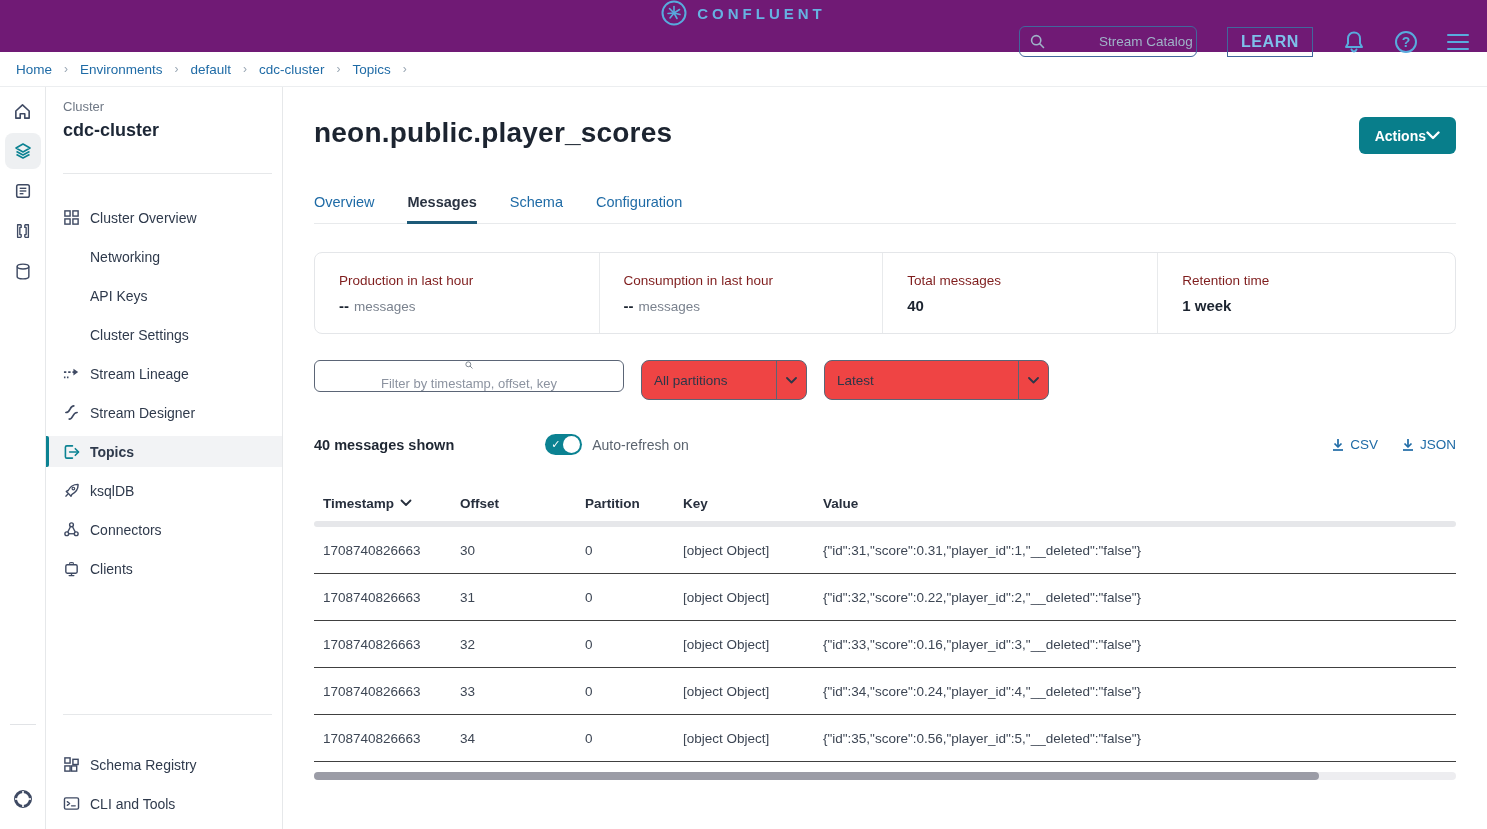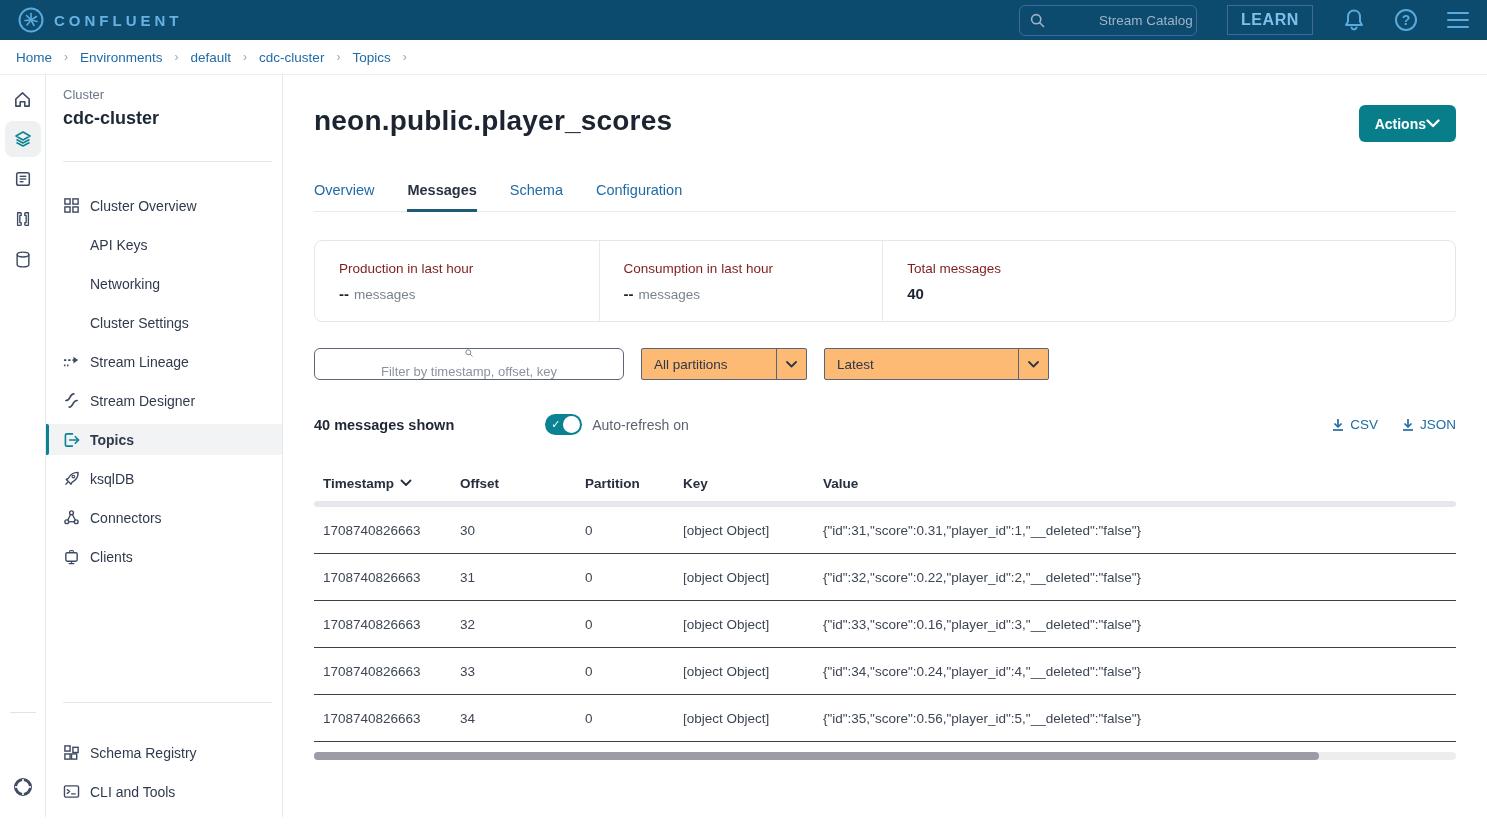--- a/index.html
+++ b/index.html
@@ -1,19 +1,19 @@
 <!DOCTYPE html>
 <html><head>
 <meta charset="utf-8">
 <style>
   * { margin:0; padding:0; box-sizing:border-box; }
   html,body { width:1487px; height:829px; background:#fff; font-family:"Liberation Sans", sans-serif; color:#2d3748; overflow:hidden; }
 
   
-  .navbar { height:40px; background:#0c4a6e; display:flex; align-items:center; padding:0 18px; }
+  .navbar { height:52px; background:#701a75; display:flex; align-items:center; padding:0 18px;flex-direction:column; }
   .brand { display:flex; align-items:center; gap:10px; }
   .brand-name { color:#66b2e2; font-size:15px; font-weight:bold; letter-spacing:4px; }
   .nav-right { margin-left:auto; display:flex; align-items:center; gap:30px; }
   .nav-search { display:flex; align-items:center; gap:8px; width:178px; height:31px; border:1px solid #41679c; border-radius:6px; padding:0 10px; }
   .nav-search input { background:transparent; border:none; outline:none; color:#c7d6e6; font-size:13.5px; width:120px; font-family:"Liberation Sans",sans-serif;margin-left:46px; }
   .nav-search input::placeholder { color:#9fb3c8; }
   .learn-btn { height:30px; padding:0 13px; border:1px solid #41679c; border-radius:0; background:transparent; color:#7ec0ea; font-size:16px; font-weight:bold; letter-spacing:.6px; cursor:pointer; }
   .icon-btn { background:none; border:none; cursor:pointer; display:flex; align-items:center; }
   .help-circle { width:22px; height:22px; border:2px solid #58abdd; border-radius:50%; color:#58abdd; font-size:14px; font-weight:bold; display:flex; align-items:center; justify-content:center; }
   .hamburger { display:flex; flex-direction:column; gap:5px; }
@@ -61,21 +61,21 @@
   .stat + .stat { border-left:1px solid #e8eaec; }
   .stat-label { font-size:13.5px; color:#7f1d1d; }
   .stat-value-row { margin-top:9px; font-size:15px; }
   .stat-value { font-weight:bold; color:#1c2430; }
   .stat-suffix { color:#7a828e; margin-left:5px; font-weight:normal; font-size:13.5px; }
 
   .filters { margin-top:26px; display:flex; gap:17px; }
   .filter-search { width:310px; height:32px; border:1px solid #5b6576; border-radius:6px; display:flex; align-items:center; padding:0 9px; gap:7px; color:#6b7480;flex-direction:column; }
   .filter-search input { border:none; outline:none; flex:1; font-size:13px; color:#2d3748; font-family:"Liberation Sans",sans-serif; }
   .filter-search input::placeholder { color:#8c93a0; }
-  .select { height:32px; border:1px solid #5b6576; border-radius:2px; display:flex; align-items:stretch; cursor:pointer; background:#fdba74; }
+  .select { height:40px; border:1px solid #5b6576; border-radius:8px; display:flex; align-items:stretch; cursor:pointer; background:#ef4444; }
   .select .sel-value { display:flex; align-items:center; padding:0 12px; font-size:13.5px; color:#2d3748; flex:1; }
   .select .sel-caret { width:30px; border-left:1px solid #5b6576; display:flex; align-items:center; justify-content:center; color:#2d3748; }
   .sel-partitions { width:166px; } .sel-order { width:225px; } .sel-limit { width:165px; }
 
   .msg-bar { margin-top:34px; display:flex; align-items:center; }
   .msg-count { font-size:14.5px; font-weight:bold; color:#1f2733; }
   .toggle { margin-left:91px; width:37px; height:21px; background:#0b8292; border-radius:11px; position:relative; display:flex; align-items:center; cursor:pointer; }
   .toggle .check { color:#fff; font-size:11px; margin-left:6px; }
   .toggle .knob { position:absolute; right:2px; width:17px; height:17px; background:#fff; border-radius:50%; }
   .toggle-label { margin-left:10px; font-size:14px; color:#5b московs646f; color:#5b646f; }
@@ -218,24 +218,24 @@
           <svg width="17" height="17" viewBox="0 0 18 18">
               <rect x="2" y="2" width="5.5" height="5.5" fill="none" stroke="currentColor" stroke-width="1.5"></rect>
               <rect x="10.5" y="2" width="5.5" height="5.5" fill="none" stroke="currentColor" stroke-width="1.5"></rect>
               <rect x="2" y="10.5" width="5.5" height="5.5" fill="none" stroke="currentColor" stroke-width="1.5"></rect>
               <rect x="10.5" y="10.5" width="5.5" height="5.5" fill="none" stroke="currentColor" stroke-width="1.5"></rect>
             </svg>
         </span>
         <span class="mi-label">Cluster Overview</span>
       </div>
       <div class="menu-item indent">
+        <span class="mi-label">Networking</span>
+      </div>
+      <div class="menu-item indent">
         <span class="mi-label">API Keys</span>
-      </div>
-      <div class="menu-item indent">
-        <span class="mi-label">Networking</span>
       </div>
       <div class="menu-item indent">
         <span class="mi-label">Cluster Settings</span>
       </div>
       <div class="menu-item">
         <span class="mi-icon">
           <svg width="18" height="14" viewBox="0 0 19 14">
               <line x1="1" y1="5" x2="12" y2="5" stroke="currentColor" stroke-width="1.8" stroke-dasharray="2.5 2"></line>
               <path d="M11 1.5 16 5l-5 3.5z" fill="currentColor"></path>
               <line x1="1" y1="10.5" x2="7" y2="10.5" stroke="currentColor" stroke-width="1.8" stroke-dasharray="1.6 1.6"></line>
@@ -348,20 +348,24 @@
         <div class="stat-label">Production in last hour</div>
         <div class="stat-value-row"><span class="stat-value">--</span><span class="stat-suffix">messages</span></div>
       </div>
       <div class="stat">
         <div class="stat-label">Consumption in last hour</div>
         <div class="stat-value-row"><span class="stat-value">--</span><span class="stat-suffix">messages</span></div>
       </div>
       <div class="stat">
         <div class="stat-label">Total messages</div>
         <div class="stat-value-row"><span class="stat-value">40</span></div>
+      </div>
+      <div class="stat">
+        <div class="stat-label">Retention time</div>
+        <div class="stat-value-row"><span class="stat-value">1 week</span></div>
       </div>
     </div>
 
     <div class="filters">
       <div class="filter-search">
         <svg width="14" height="14" viewBox="0 0 15 15">
             <circle cx="6.2" cy="6.2" r="4.6" fill="none" stroke="#6b7480" stroke-width="1.6"></circle>
             <line x1="9.8" y1="9.8" x2="13.5" y2="13.5" stroke="#6b7480" stroke-width="1.6" stroke-linecap="round"></line>
           </svg>
         <input placeholder="Filter by timestamp, offset, key or value" style="">

